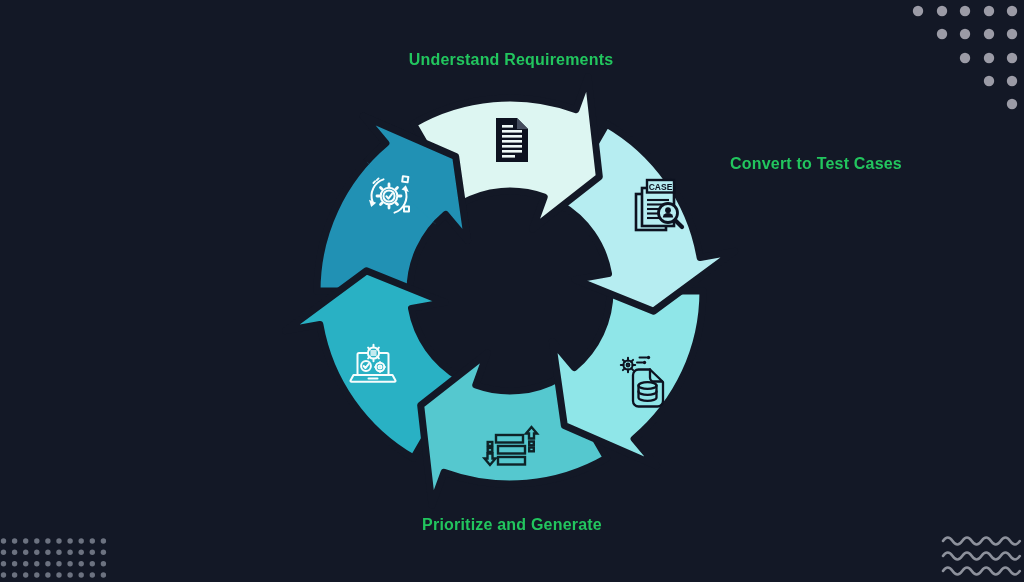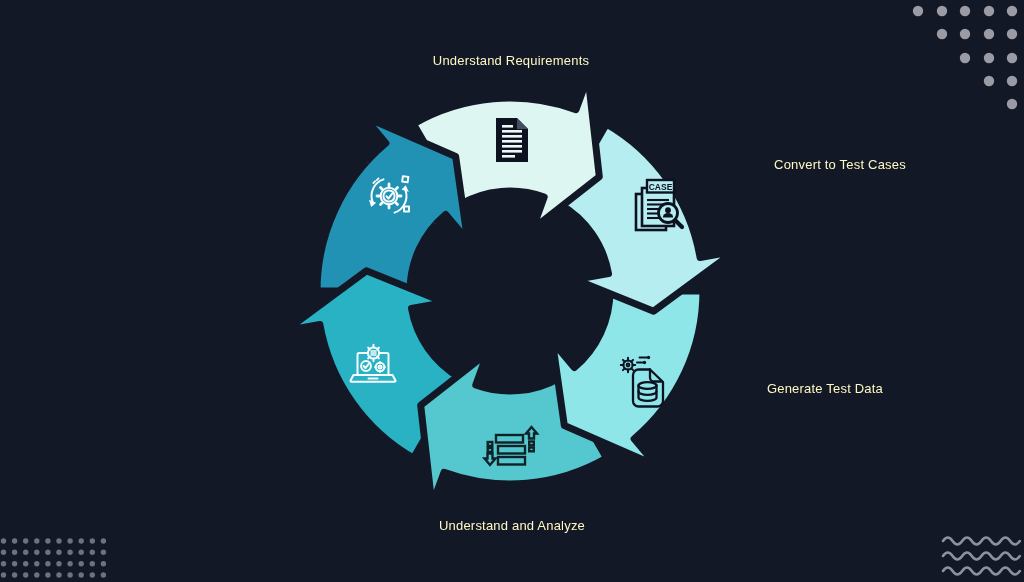--- a/index.html
+++ b/index.html
@@ -5,21 +5,21 @@
   html,body{margin:0;padding:0;background:#131826;}
   .stage{
     position:relative;width:1024px;height:582px;overflow:hidden;
     background:#131826;
     font-family:"Liberation Sans",sans-serif;
   }
   .cycle-svg{position:absolute;left:254px;top:35px;width:512px;height:512px;}
   .arrow{stroke:#131826;stroke-width:7;stroke-linejoin:round;}
   .step-label{
     position:absolute;transform:translate(-50%,-50%);
-    color:#fef9c3;font-size:13px;font-weight:400;white-space:nowrap;
+    color:#22c55e;font-size:16px;font-weight:700;white-space:nowrap;
     letter-spacing:.2px;
   }
   .deco{position:absolute;}
   .deco-tr{right:0;top:0;}
   .deco-bl{left:0;top:536px;}
   .deco-waves{left:941px;top:533px;}
 </style>
 </head>
 <body>
 
@@ -137,23 +137,22 @@
                M8.5,-8.5 L6.8,-6.8 M8.5,8.5 L6.8,6.8 M-8.5,8.5 L-6.8,6.8 M-8.5,-8.5 L-6.8,-6.8" stroke-width="2.8"></path>
       <circle cx="0" cy="0" r="5.6"></circle>
       <path d="M-2.6,0.2 L-0.6,2.6 L3,-2.2"></path>
       <rect x="13.5" y="-19.5" width="5.5" height="5.5" transform="rotate(8 16.2 -16.7)"></rect>
       <rect x="15" y="10.5" width="5" height="5"></rect>
       <path d="M-13.8,-14.8 L-15.6,-13 M-10.4,-17.6 L-12.2,-15.8" stroke-width="1.8"></path>
     </g>
   </svg>
 
   <div class="step-label" style="left:511px;top:60px;">Understand Requirements</div>
-  <div class="step-label" style="left:816px;top:164px;margin-left:24px;">Convert to Test Cases</div>
-  <div class="step-label" style="left:825px;top:388px;">Generate Test Data</div>
-  <div class="step-label" style="left:512px;top:525px;">Understand and Analyze</div>
+  <div class="step-label" style="left:816px;top:164px;">Convert to Test Cases</div>
+  <div class="step-label" style="left:512px;top:525px;">Prioritize and Generate</div>
 
   <svg class="deco deco-tr" width="120" height="115">
     <g fill="#9b9ba6">
       <circle cx="14" cy="11" r="5.2"></circle>
         <circle cx="38" cy="11" r="5.2"></circle>
         <circle cx="61" cy="11" r="5.2"></circle>
         <circle cx="85" cy="11" r="5.2"></circle>
         <circle cx="108" cy="11" r="5.2"></circle>
       <circle cx="38" cy="34" r="5.2"></circle>
         <circle cx="61" cy="34" r="5.2"></circle>

